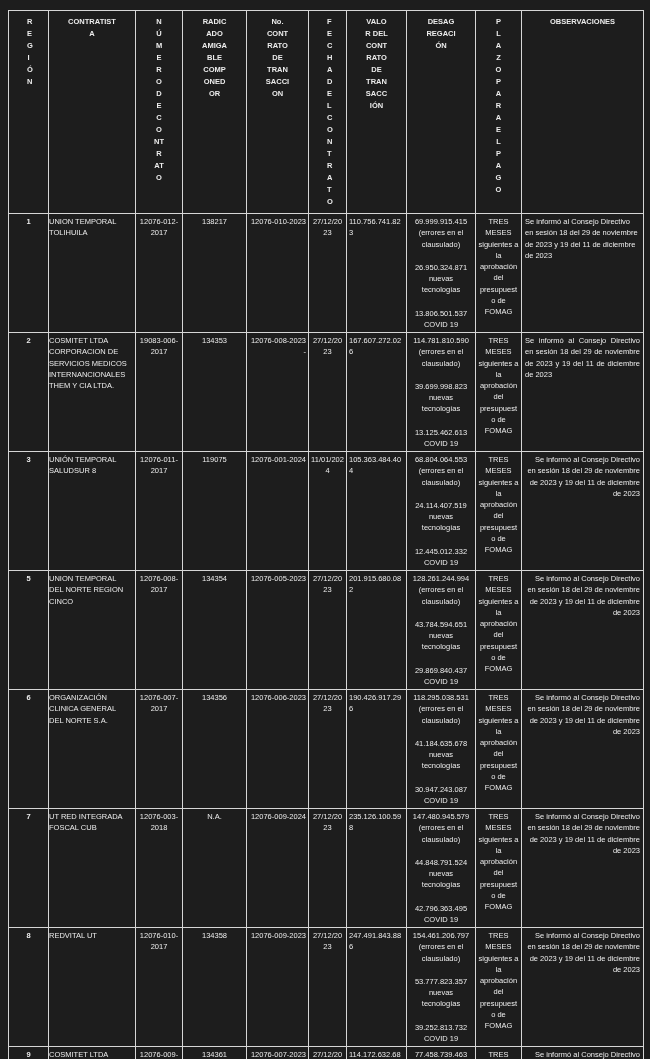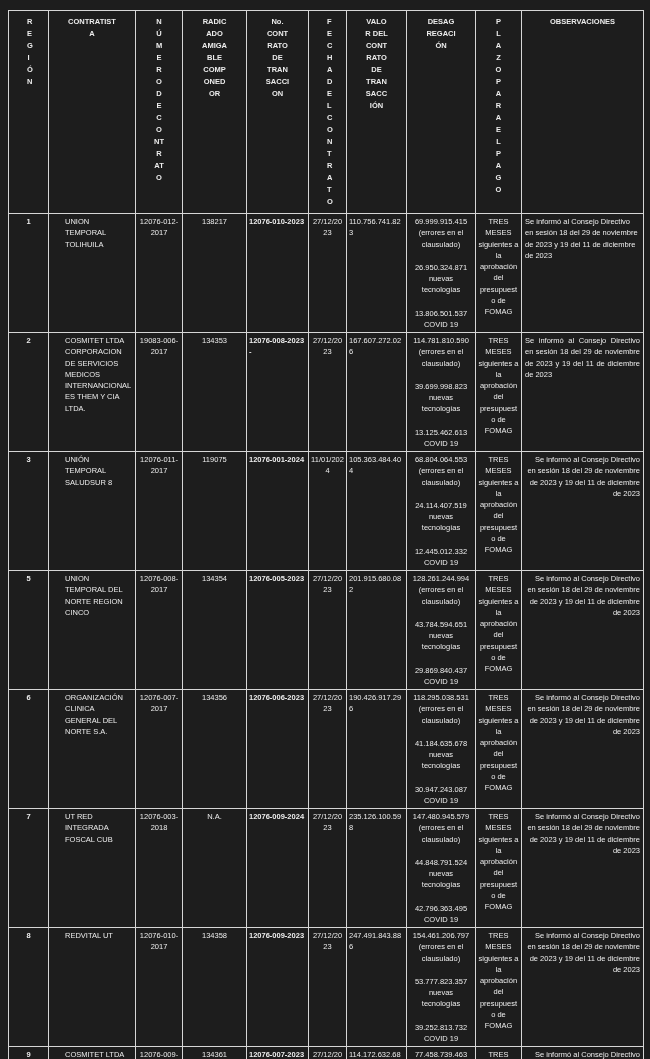--- a/index.html
+++ b/index.html
@@ -27,24 +27,24 @@
     word-wrap: break-word;
   }
   th {
     font-weight: bold;
     text-align: center;
     padding: 5px 18px;
     line-height: 1.6;
   }
   tbody tr.data-row { height: 119px; }
   td.region { text-align: center; font-weight: bold; }
-  td.contratista { text-align: left; padding-left: 16px; padding-right: 3px; }
+  td.contratista { text-align: left; padding-left: 0; padding-right: 3px; }
   td.numero { text-align: center; }
   td.radicado { text-align: center; }
-  td.transaccion { text-align: left; white-space: pre-line; font-weight: bold; }
+  td.transaccion { text-align: right; white-space: pre-line; }
   td.fecha { text-align: center; }
   td.valor { text-align: left; }
   td.desagregacion { text-align: center; }
   td.desagregacion .group { margin-bottom: 12px; }
   td.desagregacion .group:last-child { margin-bottom: 0; }
   td.plazo { text-align: center; margin-top: 32px; }
   td.observaciones { padding: 2px 3px; }
   tfoot tr { height: 16px; }
   td.total-label { text-align: center; }
   td.total-value { font-weight: bold; text-align: left; padding-left: 6px; }

